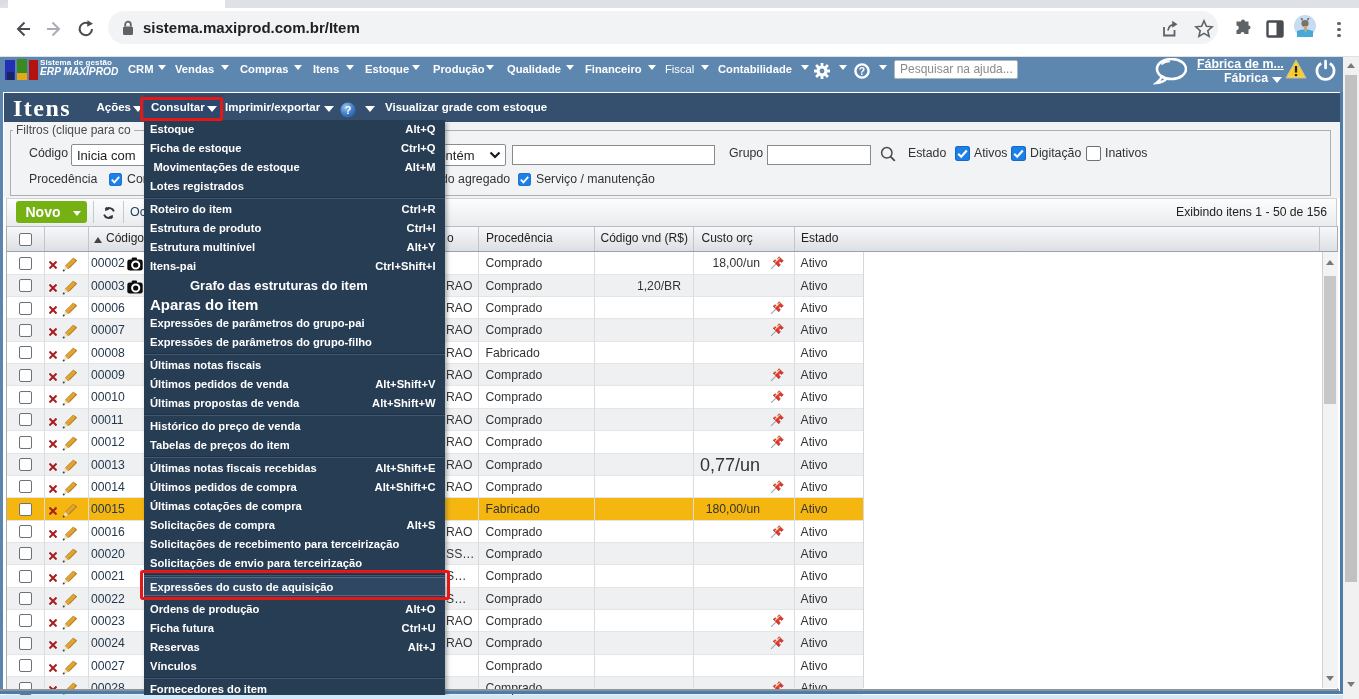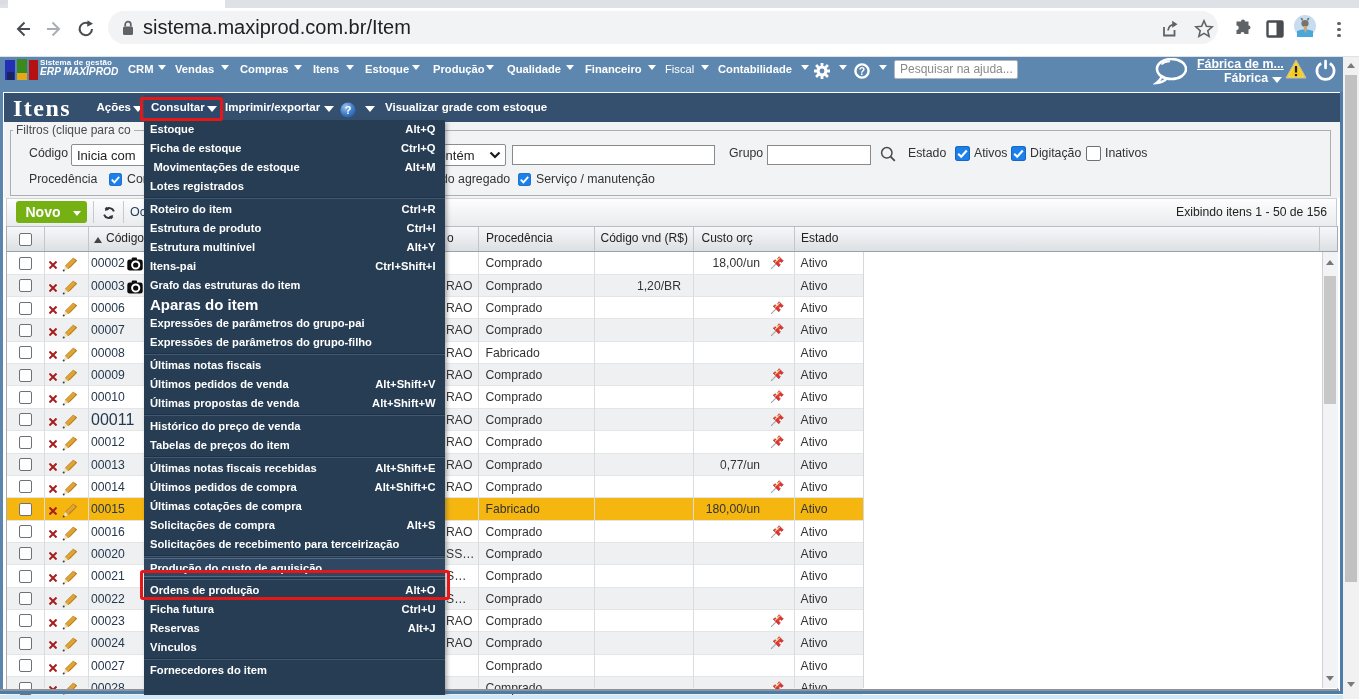--- a/index.html
+++ b/index.html
@@ -23,21 +23,21 @@
     <path d="M8.5 3.5 L15 10 L8.5 16.5 M15 10 L3 10" stroke="#aaaeb3" stroke-width="2" fill="none"></path>
   </svg>
 <svg class="abs" style="left:76px;top:19px;width:20px;height:20px;" viewBox="0 0 20 20">
     <path d="M16 10 A6.2 6.2 0 1 1 12.9 4.6" stroke="#494c50" stroke-width="2" fill="none"></path>
     <path d="M11.5 1.2 L17 4.8 L11.2 7.8 Z" fill="#494c50"></path>
   </svg>
 <svg class="abs" style="left:122px;top:20px;width:12px;height:16px;" viewBox="0 0 12 16">
     <rect x="1" y="6.5" width="10" height="8.5" rx="1.5" fill="#5f6368"></rect>
     <path d="M3.2 6.5 V4.5 A2.8 2.8 0 0 1 8.8 4.5 V6.5" stroke="#5f6368" stroke-width="1.8" fill="none"></path>
   </svg>
-<div class="abs" style="left:143px;top:13px;height:29px;line-height:29px;font-size:20px;color:#202124;font-weight:normal;white-space:nowrap;">sistema.maxiprod.com.br/Item</div>
+<div class="abs" style="left:143px;top:13px;height:29px;line-height:29px;font-size:15px;color:#202124;font-weight:bold;white-space:nowrap;">sistema.maxiprod.com.br/Item</div>
 <svg class="abs" style="left:1160px;top:19px;width:20px;height:20px;" viewBox="0 0 20 20">
     <path d="M4 8 V16.5 H14.5 V11" stroke="#5f6368" stroke-width="1.8" fill="none"></path>
     <path d="M8 11.5 C8.5 7.5 11 5.5 15.5 5.2" stroke="#5f6368" stroke-width="1.8" fill="none"></path>
     <path d="M12.2 1.8 L17.5 5.3 L12.2 8.8 Z" fill="#5f6368"></path>
   </svg>
 <svg class="abs" style="left:1194px;top:19px;width:20px;height:20px;" viewBox="0 0 20 20">
     <path d="M10 1.8 L12.4 7.2 L18.2 7.8 L13.8 11.7 L15.1 17.4 L10 14.4 L4.9 17.4 L6.2 11.7 L1.8 7.8 L7.6 7.2 Z" stroke="#5f6368" stroke-width="1.6" fill="none"></path>
   </svg>
 <svg class="abs" style="left:1233px;top:19px;width:20px;height:20px;" viewBox="0 0 20 20">
     <path d="M8 2.5 a2 2 0 0 1 4 0 h3.5 v4 a2 2 0 0 1 0 4 v4.5 h-4 a2 2 0 0 0 -4 0 h-4 v-4 a2 2 0 0 0 0 -4.5 v-4 Z" fill="#5f6368"></path>
@@ -397,21 +397,21 @@
 <div class="abs" style="left:19px;top:413.2px;width:13px;height:13px;background:#fff;border:1.5px solid #6e7176;border-radius:2px;"></div>
 <svg class="abs" style="left:48.8px;top:417.8px;width:8px;height:8px;" viewBox="0 0 8 8">
     <path d="M1.2 1.2 L6.8 6.8 M6.8 1.2 L1.2 6.8" stroke="#a81d1d" stroke-width="2" stroke-linecap="square"></path>
   </svg>
 <svg class="abs" style="left:61.5px;top:412.8px;width:16px;height:16px;" viewBox="0 0 16 16">
     <path d="M3.2 10.1 L11.4 1.9 L14.3 4.8 L6.1 13 Z" fill="#e0a435" stroke="#b97f1f" stroke-width="0.8"></path>
     <path d="M7.2 11.9 L14.3 4.8 L12.9 3.4" fill="none" stroke="#b97f1f" stroke-width="1.1"></path>
     <path d="M3.2 10.1 L6.1 13 L1 15.2 Z" fill="#f0e3c4"></path>
     <circle cx="1.7" cy="14.5" r="1" fill="#3a4043"></circle>
   </svg>
-<div class="abs" style="left:91px;top:408.8px;height:30px;line-height:22.4px;font-size:16px;color:#25394e;font-weight:normal;white-space:nowrap;">00011</div>
+<div class="abs" style="left:91px;top:408.8px;height:30px;line-height:22.4px;font-size:12px;color:#25394e;font-weight:normal;white-space:nowrap;">00011</div>
 <div class="abs" style="left:446px;top:408.8px;height:22.4px;line-height:22.4px;font-size:12.2px;color:#333;font-weight:normal;white-space:nowrap;">RAO</div>
 <div class="abs" style="left:485.5px;top:408.8px;height:22.4px;line-height:22.4px;font-size:12.2px;color:#333;font-weight:normal;white-space:nowrap;">Comprado</div>
 <svg class="abs" style="left:767.5px;top:412.8px;width:16px;height:16px;" viewBox="0 0 16 16">
     <g transform="rotate(45 8 8)">
       <path d="M5 0.6 L11 0.6 L10.6 3.2 L5.4 3.2 Z" fill="#e03131" stroke="#b02020" stroke-width="0.5"></path>
       <rect x="6.6" y="3.2" width="2.8" height="2.2" fill="#e34545"></rect>
       <path d="M4.5 5.4 L11.5 5.4 L12 8 L4 8 Z" fill="#e03131" stroke="#b02020" stroke-width="0.5"></path>
       <path d="M6.2 1 L6.2 7.6" stroke="#f5d87d" stroke-width="1.1"></path>
       <rect x="7.45" y="8" width="1.1" height="5.2" fill="#a8adb2"></rect>
       <path d="M7.45 13.2 L8.55 13.2 L8 15.3 Z" fill="#5a5f64"></path>
@@ -452,21 +452,21 @@
   </svg>
 <svg class="abs" style="left:61.5px;top:457.5px;width:16px;height:16px;" viewBox="0 0 16 16">
     <path d="M3.2 10.1 L11.4 1.9 L14.3 4.8 L6.1 13 Z" fill="#e0a435" stroke="#b97f1f" stroke-width="0.8"></path>
     <path d="M7.2 11.9 L14.3 4.8 L12.9 3.4" fill="none" stroke="#b97f1f" stroke-width="1.1"></path>
     <path d="M3.2 10.1 L6.1 13 L1 15.2 Z" fill="#f0e3c4"></path>
     <circle cx="1.7" cy="14.5" r="1" fill="#3a4043"></circle>
   </svg>
 <div class="abs" style="left:91px;top:453.5px;height:24px;line-height:22.4px;font-size:12.2px;color:#25394e;font-weight:normal;white-space:nowrap;">00013</div>
 <div class="abs" style="left:446px;top:453.5px;height:22.4px;line-height:22.4px;font-size:12.2px;color:#333;font-weight:normal;white-space:nowrap;">RAO</div>
 <div class="abs" style="left:485.5px;top:453.5px;height:22.4px;line-height:22.4px;font-size:12.2px;color:#333;font-weight:normal;white-space:nowrap;">Comprado</div>
-<div class="abs" style="left:593.5px;top:453.5px;width:166.5px;height:22.4px;line-height:22.4px;font-size:12px;color:#333;text-align:right;">0,77/un</div>
+<div class="abs" style="left:593.5px;top:453.5px;width:166.5px;height:22.4px;line-height:22.4px;font-size:18px;color:#333;text-align:right;">0,77/un</div>
 <div class="abs" style="left:800.5px;top:453.5px;height:22.4px;line-height:22.4px;font-size:12.2px;color:#333;font-weight:normal;white-space:nowrap;">Ativo</div>
 <div class="abs" style="left:6px;top:474.8px;width:857px;height:1px;background:#e3e5e7;"></div>
 <div class="abs" style="left:6px;top:475.8px;width:857px;height:22.4px;background:#fff;"></div>
 <div class="abs" style="left:19px;top:480.3px;width:13px;height:13px;background:#fff;border:1.5px solid #6e7176;border-radius:2px;"></div>
 <svg class="abs" style="left:48.8px;top:484.8px;width:8px;height:8px;" viewBox="0 0 8 8">
     <path d="M1.2 1.2 L6.8 6.8 M6.8 1.2 L1.2 6.8" stroke="#a81d1d" stroke-width="2" stroke-linecap="square"></path>
   </svg>
 <svg class="abs" style="left:61.5px;top:479.8px;width:16px;height:16px;" viewBox="0 0 16 16">
     <path d="M3.2 10.1 L11.4 1.9 L14.3 4.8 L6.1 13 Z" fill="#e0a435" stroke="#b97f1f" stroke-width="0.8"></path>
     <path d="M7.2 11.9 L14.3 4.8 L12.9 3.4" fill="none" stroke="#b97f1f" stroke-width="1.1"></path>
@@ -694,39 +694,40 @@
 <div class="abs" style="left:143.5px;top:120px;width:301px;height:579px;background:#273d54;box-shadow:2px 2px 4px rgba(80,80,80,0.45);z-index:50;overflow:hidden;">
     <div style="position:relative;height:19px;line-height:19px;color:#fff;font-weight:bold;font-size:11.2px;padding-left:6.5px;white-space:nowrap;">Estoque<span style="position:absolute;right:9px;top:0;">Alt+Q</span></div>
     <div style="position:relative;height:19px;line-height:19px;color:#fff;font-weight:bold;font-size:11.2px;padding-left:6.5px;white-space:nowrap;">Ficha de estoque<span style="position:absolute;right:9px;top:0;">Ctrl+Q</span></div>
     <div style="position:relative;height:19px;line-height:19px;color:#fff;font-weight:bold;font-size:11.2px;padding-left:10px;white-space:nowrap;">Movimentações de estoque<span style="position:absolute;right:9px;top:0;">Alt+M</span></div>
     <div style="position:relative;height:19px;line-height:19px;color:#fff;font-weight:bold;font-size:11.2px;padding-left:6.5px;white-space:nowrap;">Lotes registrados</div>
     <div style="height:4px;background:linear-gradient(#273d54 0 0.8px,#1e3147 0.8px 2.2px,#415870 2.2px 3.4px,#273d54 3.4px)"></div>
     <div style="position:relative;height:19px;line-height:19px;color:#fff;font-weight:bold;font-size:11.2px;padding-left:6.5px;white-space:nowrap;">Roteiro do item<span style="position:absolute;right:9px;top:0;">Ctrl+R</span></div>
     <div style="position:relative;height:19px;line-height:19px;color:#fff;font-weight:bold;font-size:11.2px;padding-left:6.5px;white-space:nowrap;">Estrutura de produto<span style="position:absolute;right:9px;top:0;">Ctrl+I</span></div>
     <div style="position:relative;height:19px;line-height:19px;color:#fff;font-weight:bold;font-size:11.2px;padding-left:6.5px;white-space:nowrap;">Estrutura multinível<span style="position:absolute;right:9px;top:0;">Alt+Y</span></div>
     <div style="position:relative;height:19px;line-height:19px;color:#fff;font-weight:bold;font-size:11.2px;padding-left:6.5px;white-space:nowrap;">Itens-pai<span style="position:absolute;right:9px;top:0;">Ctrl+Shift+I</span></div>
-    <div style="position:relative;height:19px;line-height:19px;color:#fff;font-weight:bold;font-size:11px;padding-left:6.5px;white-space:nowrap;">Grafo das estruturas do item</div>
+    <div style="position:relative;height:19px;line-height:19px;color:#fff;font-weight:bold;font-size:13px;padding-left:6.5px;white-space:nowrap;margin-left:40px;">Grafo das estruturas do item</div>
     <div style="position:relative;height:19px;line-height:19px;color:#fff;font-weight:bold;font-size:15px;padding-left:6.5px;white-space:nowrap;">Aparas do item</div>
     <div style="position:relative;height:19px;line-height:19px;color:#fff;font-weight:bold;font-size:11.2px;padding-left:6.5px;white-space:nowrap;">Expressões de parâmetros do grupo-pai</div>
     <div style="position:relative;height:19px;line-height:19px;color:#fff;font-weight:bold;font-size:11.2px;padding-left:6.5px;white-space:nowrap;">Expressões de parâmetros do grupo-filho</div>
     <div style="height:4px;background:linear-gradient(#273d54 0 0.8px,#1e3147 0.8px 2.2px,#415870 2.2px 3.4px,#273d54 3.4px)"></div>
     <div style="position:relative;height:19px;line-height:19px;color:#fff;font-weight:bold;font-size:11.2px;padding-left:6.5px;white-space:nowrap;">Últimas notas fiscais</div>
     <div style="position:relative;height:19px;line-height:19px;color:#fff;font-weight:bold;font-size:11.2px;padding-left:6.5px;white-space:nowrap;">Últimos pedidos de venda<span style="position:absolute;right:9px;top:0;">Alt+Shift+V</span></div>
     <div style="position:relative;height:19px;line-height:19px;color:#fff;font-weight:bold;font-size:11.2px;padding-left:6.5px;white-space:nowrap;">Últimas propostas de venda<span style="position:absolute;right:9px;top:0;">Alt+Shift+W</span></div>
     <div style="height:4px;background:linear-gradient(#273d54 0 0.8px,#1e3147 0.8px 2.2px,#415870 2.2px 3.4px,#273d54 3.4px)"></div>
     <div style="position:relative;height:19px;line-height:19px;color:#fff;font-weight:bold;font-size:11.2px;padding-left:6.5px;white-space:nowrap;">Histórico do preço de venda</div>
     <div style="position:relative;height:19px;line-height:19px;color:#fff;font-weight:bold;font-size:11.2px;padding-left:6.5px;white-space:nowrap;">Tabelas de preços do item</div>
     <div style="height:4px;background:linear-gradient(#273d54 0 0.8px,#1e3147 0.8px 2.2px,#415870 2.2px 3.4px,#273d54 3.4px)"></div>
     <div style="position:relative;height:19px;line-height:19px;color:#fff;font-weight:bold;font-size:11.2px;padding-left:6.5px;white-space:nowrap;">Últimas notas fiscais recebidas<span style="position:absolute;right:9px;top:0;">Alt+Shift+E</span></div>
     <div style="position:relative;height:19px;line-height:19px;color:#fff;font-weight:bold;font-size:11.2px;padding-left:6.5px;white-space:nowrap;">Últimos pedidos de compra<span style="position:absolute;right:9px;top:0;">Alt+Shift+C</span></div>
     <div style="position:relative;height:19px;line-height:19px;color:#fff;font-weight:bold;font-size:11.2px;padding-left:6.5px;white-space:nowrap;">Últimas cotações de compra</div>
     <div style="position:relative;height:19px;line-height:19px;color:#fff;font-weight:bold;font-size:11.2px;padding-left:6.5px;white-space:nowrap;">Solicitações de compra<span style="position:absolute;right:9px;top:0;">Alt+S</span></div>
     <div style="position:relative;height:19px;line-height:19px;color:#fff;font-weight:bold;font-size:11.2px;padding-left:6.5px;white-space:nowrap;">Solicitações de recebimento para terceirização</div>
+    <div style="position:relative;height:19px;line-height:19px;color:#fff;font-weight:bold;font-size:11.2px;padding-left:6.5px;white-space:nowrap;">Solicitações de envio para terceirização</div>
     <div style="height:4px;background:linear-gradient(#273d54 0 0.8px,#1e3147 0.8px 2.2px,#415870 2.2px 3.4px,#273d54 3.4px)"></div>
-    <div style="position:relative;height:19px;line-height:19px;color:#fff;font-weight:bold;font-size:11.2px;padding-left:6.5px;white-space:nowrap;background:#2f4763;border-top:1px solid #516b85;border-bottom:1px solid #516b85;">Produção do custo de aquisição</div>
+    <div style="position:relative;height:19px;line-height:19px;color:#fff;font-weight:bold;font-size:11.2px;padding-left:6.5px;white-space:nowrap;background:#2f4763;border-top:1px solid #516b85;border-bottom:1px solid #516b85;">Expressões do custo de aquisição</div>
     <div style="height:4px;background:linear-gradient(#273d54 0 0.8px,#1e3147 0.8px 2.2px,#415870 2.2px 3.4px,#273d54 3.4px)"></div>
     <div style="position:relative;height:19px;line-height:19px;color:#fff;font-weight:bold;font-size:11.2px;padding-left:6.5px;white-space:nowrap;">Ordens de produção<span style="position:absolute;right:9px;top:0;">Alt+O</span></div>
     <div style="position:relative;height:19px;line-height:19px;color:#fff;font-weight:bold;font-size:11.2px;padding-left:6.5px;white-space:nowrap;">Ficha futura<span style="position:absolute;right:9px;top:0;">Ctrl+U</span></div>
     <div style="position:relative;height:19px;line-height:19px;color:#fff;font-weight:bold;font-size:11.2px;padding-left:6.5px;white-space:nowrap;">Reservas<span style="position:absolute;right:9px;top:0;">Alt+J</span></div>
     <div style="position:relative;height:19px;line-height:19px;color:#fff;font-weight:bold;font-size:11.2px;padding-left:6.5px;white-space:nowrap;">Vínculos</div>
     <div style="height:4px;background:linear-gradient(#273d54 0 0.8px,#1e3147 0.8px 2.2px,#415870 2.2px 3.4px,#273d54 3.4px)"></div>
     <div style="position:relative;height:19px;line-height:19px;color:#fff;font-weight:bold;font-size:11.2px;padding-left:6.5px;white-space:nowrap;">Fornecedores do item</div>
   </div>
 <div class="abs" style="left:139.5px;top:569.5px;width:310px;height:30.5px;border:3.5px solid #e51717;border-radius:3px;z-index:60;"></div>
 

